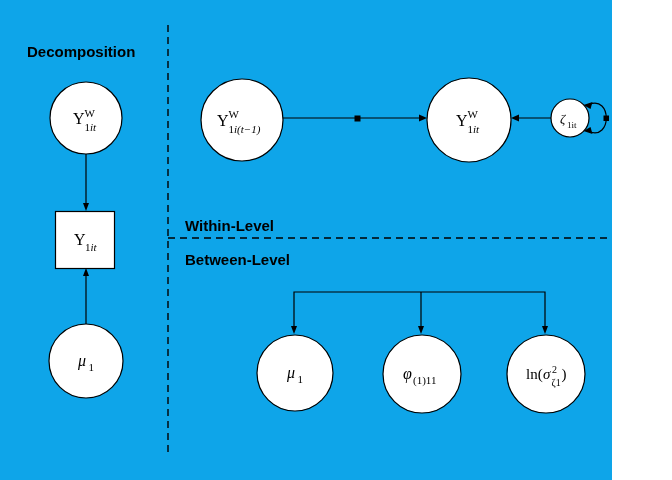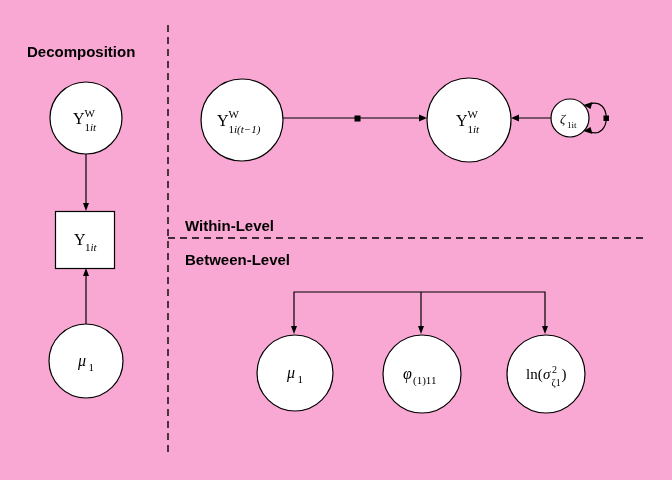--- a/index.html
+++ b/index.html
@@ -1,16 +1,16 @@
 <!DOCTYPE html>
 <html><head>
 <meta charset="utf-8">
 <style>
   html,body{margin:0;padding:0;background:#ffffff;}
-  .stage{position:relative;width:672px;height:480px;background:#f9a8d4;overflow:hidden;}
+  .stage{position:relative;width:612px;height:480px;background:#0ea5e9;overflow:hidden;}
   svg{display:block;}
   .hdr{font-family:"Liberation Sans",sans-serif;font-weight:bold;font-size:15px;fill:#000;}
   .lbl{font-family:"Liberation Serif","DejaVu Serif",serif;fill:#000;font-size:16px;}
   .sm{font-size:11px;}
   .xs{font-size:9px;}
   .md{font-size:13px;}
   .s10{font-size:10px;}
   .s15{font-size:15px;}
   .it{font-style:italic;}
   .shape{fill:#ffffff;stroke:#000000;stroke-width:1.2;}

